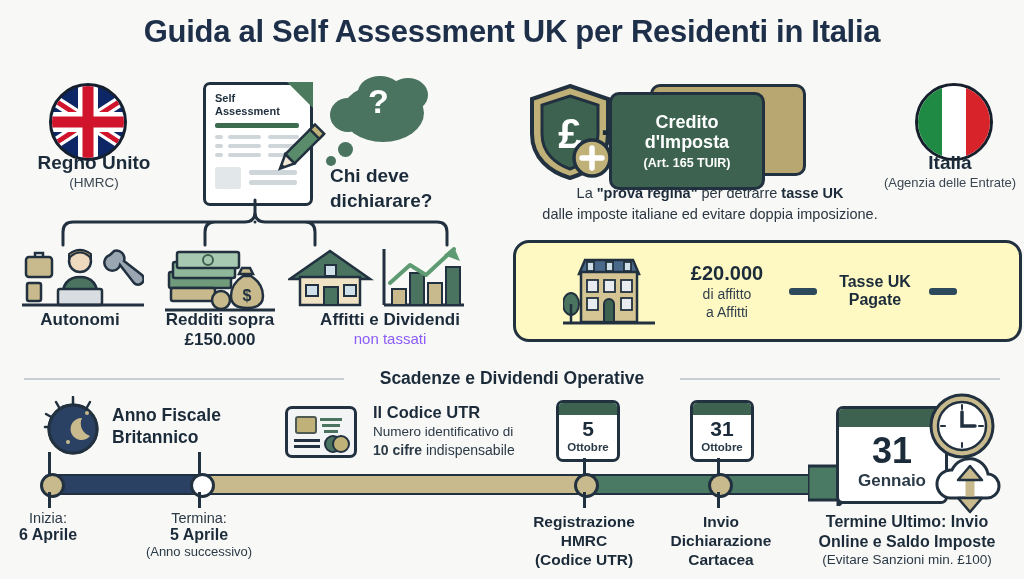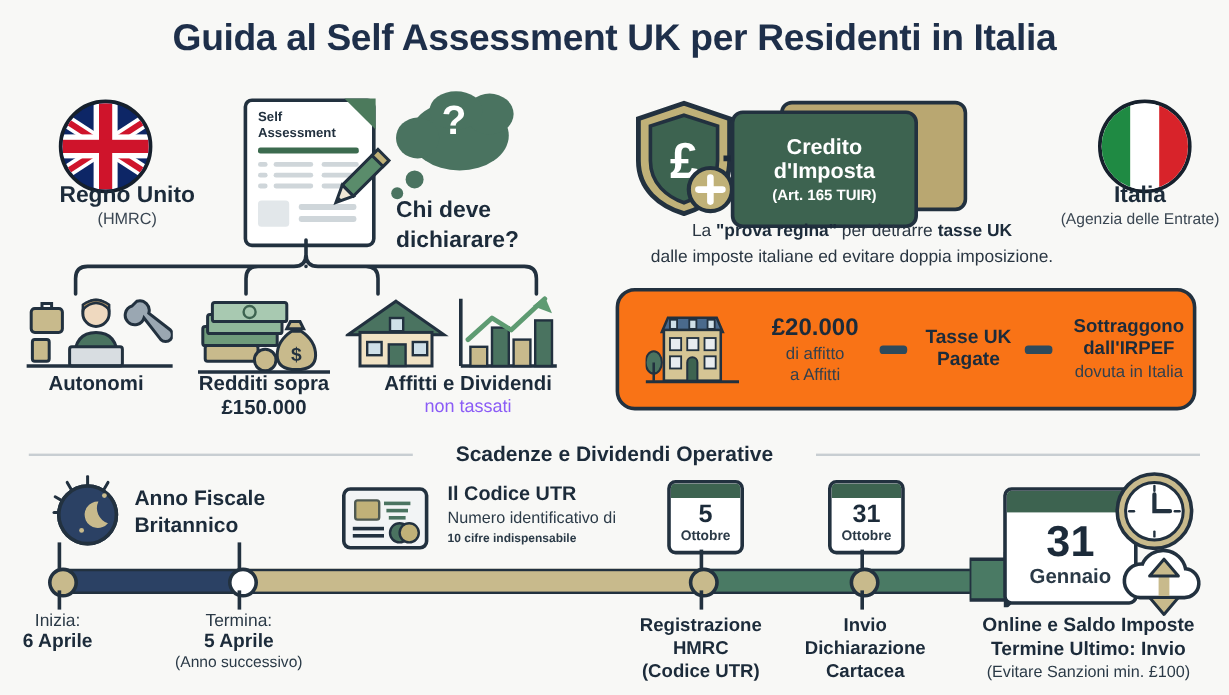--- a/index.html
+++ b/index.html
@@ -76,22 +76,22 @@
   .credito .c1{font-size:18px;font-weight:bold;line-height:20px;}
   .credito .c2{font-size:12.5px;font-weight:bold;margin-top:4px;}
   .credito-back{position:absolute;width:150px;height:86px;background:#b9a771;border:3px solid #22313f;border-radius:10px;}
 
   
   .prova{position:absolute;text-align:center;font-size:14.5px;line-height:21px;color:#2a3642;}
   .prova b{font-weight:bold;color:#1c2b3a;}
 
   
   .exbox{
-    position:absolute;background:#f97316;border:3px solid #22313f;border-radius:16px;
-    display:flex;align-items:center;
+    position:absolute;background:#fef9c3;border:3px solid #22313f;border-radius:16px;
+    display:flex;align-items:center;padding-left:25px;
   }
   .ex-col{text-align:center;}
   .ex-big{font-size:20px;font-weight:bold;color:#1c2b3a;}
   .ex-sm{font-size:14px;color:#33404d;line-height:18px;}
   .dash{width:28px;height:7px;background:#2d4a5c;border-radius:3px;}
 
   
   .tree{position:absolute;left:0;top:0;}
 
   
@@ -126,21 +126,21 @@
       <div class="uk-d1"></div>
         <div class="uk-d2"></div>
       <div class="uk-d1r"></div>
         <div class="uk-d2r"></div>
       <div class="uk-vw"></div>
         <div class="uk-hw"></div>
       <div class="uk-vr"></div>
         <div class="uk-hr"></div>
     </div>
   </div>
-  <div class="abs ctr" style="left:16px;top:152px;width:180px;text-align:center;">
+  <div class="abs ctr" style="left:4px;top:152px;width:180px;text-align:center;">
     <div class="lbl-b" style="font-size:19px;">Regno Unito</div>
     <div class="lbl-s" style="font-size:13.5px;margin-top:1px;">(HMRC)</div>
   </div>
 
   <div class="abs" style="left:915px;top:83px;">
     <div class="it-flag">
       <i style="background:#1f8a43"></i>
         <i style="background:#ffffff"></i>
         <i style="background:#d8232a"></i>
     </div>
@@ -293,25 +293,20 @@
       <div class="ex-big">£20.000</div>
       <div class="ex-sm">di affitto</div>
       <div class="ex-sm">a Affitti</div>
     </div>
     <div class="dash" style="margin-left:6px;"></div>
     <div class="ex-col" style="margin-left:10px;width:96px;">
       <div style="font-size:16px;font-weight:bold;color:#1c2b3a;">Tasse UK</div>
       <div style="font-size:16px;font-weight:bold;color:#1c2b3a;">Pagate</div>
     </div>
     <div class="dash" style="margin-left:6px;"></div>
-    <div class="ex-col" style="margin-left:10px;width:126px;">
-      <div style="font-size:15.5px;font-weight:bold;color:#1c2b3a;">Sottraggono</div>
-      <div style="font-size:15.5px;font-weight:bold;color:#1c2b3a;">dall'IRPEF</div>
-      <div class="ex-sm">dovuta in Italia</div>
-    </div>
   </div>
 
   <div class="sec-line" style="left:24px;top:378px;width:320px;"></div>
   <div class="sec-line" style="left:680px;top:378px;width:320px;"></div>
   <div class="sec" style="left:0;top:368px;">Scadenze e Dividendi Operative</div>
 
   <svg class="abs" style="left:42px;top:396px;" width="62" height="62" viewBox="0 0 62 62">
     <g stroke="#22313f" stroke-width="2.5" stroke-linecap="round">
       <line x1="31" y1="1" x2="31" y2="9"></line>
         <line x1="14" y1="6" x2="18" y2="13"></line>
@@ -336,21 +331,21 @@
     <div style="position:absolute;left:34px;top:15px;width:18px;height:3px;background:#4a7360;"></div>
     <div style="position:absolute;left:36px;top:21px;width:14px;height:3px;background:#4a7360;"></div>
     <div style="position:absolute;left:6px;top:30px;width:26px;height:3px;background:#22313f;"></div>
     <div style="position:absolute;left:6px;top:36px;width:26px;height:3px;background:#22313f;"></div>
     <div style="position:absolute;left:36px;top:26px;width:14px;height:14px;border-radius:50%;background:#4a7360;border:2px solid #22313f;"></div>
     <div style="position:absolute;left:44px;top:26px;width:14px;height:14px;border-radius:50%;background:#c0b178;border:2px solid #22313f;"></div>
   </div>
   <div class="abs" style="left:373px;top:403px;">
     <div class="lbl-b" style="font-size:16.5px;">Il Codice UTR</div>
     <div style="font-size:13.5px;color:#2b3a47;line-height:18px;margin-top:1px;">Numero identificativo di</div>
-    <div style="font-size:10px;color:#2b3a47;line-height:18px;font-weight:bold;"><b>10 cifre</b><span> indispensabile</span></div>
+    <div style="font-size:14px;color:#2b3a47;line-height:18px;"><b>10 cifre</b><span> indispensabile</span></div>
   </div>
 
   <div class="abs" style="left:556px;top:398px;width:58px;height:62px;">
     <div class="ring" style="left:11px;top:-6px;height:14px;"></div>
     <div class="ring" style="left:36px;top:-6px;height:14px;"></div>
     <div class="cal" style="left:0;top:2px;width:58px;height:56px;">
       <div class="hdr" style="height:12px;"></div>
       <div class="num" style="font-size:21px;margin-top:2px;">5</div>
       <div class="mon" style="font-size:11.5px;font-weight:bold;">Ottobre</div>
     </div>
@@ -430,18 +425,18 @@
     </g>
     <path d="M34 20 V34 H47" stroke="#22313f" stroke-width="3.5" fill="none" stroke-linecap="round"></path>
   </svg>
   <svg class="abs" style="left:930px;top:452px;" width="80" height="62" viewBox="0 0 80 62">
     <path d="M20 46 a14 14 0 0 1 2 -28 a19 19 0 0 1 36 4 a12 12 0 0 1 -2 24 z" fill="#ffffff" stroke="#22313f" stroke-width="3"></path>
     <path d="M40 22 v34" stroke="#c8ba8c" stroke-width="9"></path>
     <polygon points="40,14 52,28 28,28" fill="#c8ba8c" stroke="#22313f" stroke-width="2.5" stroke-linejoin="round"></polygon>
     <polygon points="40,60 52,46 28,46" fill="#c8ba8c" stroke="#22313f" stroke-width="2.5" stroke-linejoin="round"></polygon>
   </svg>
   <div class="abs ctr" style="left:790px;top:512px;width:234px;">
+    <div class="lbl-b" style="font-size:16px;line-height:20px;">Termine Ultimo: Invio</div>
     <div class="lbl-b" style="font-size:16px;line-height:20px;">Online e Saldo Imposte</div>
-    <div class="lbl-b" style="font-size:16px;line-height:20px;">Termine Ultimo: Invio</div>
     <div style="font-size:13.5px;color:#2b3a47;">(Evitare Sanzioni min. £100)</div>
   </div>
 
 </div>
 
 </body></html>

